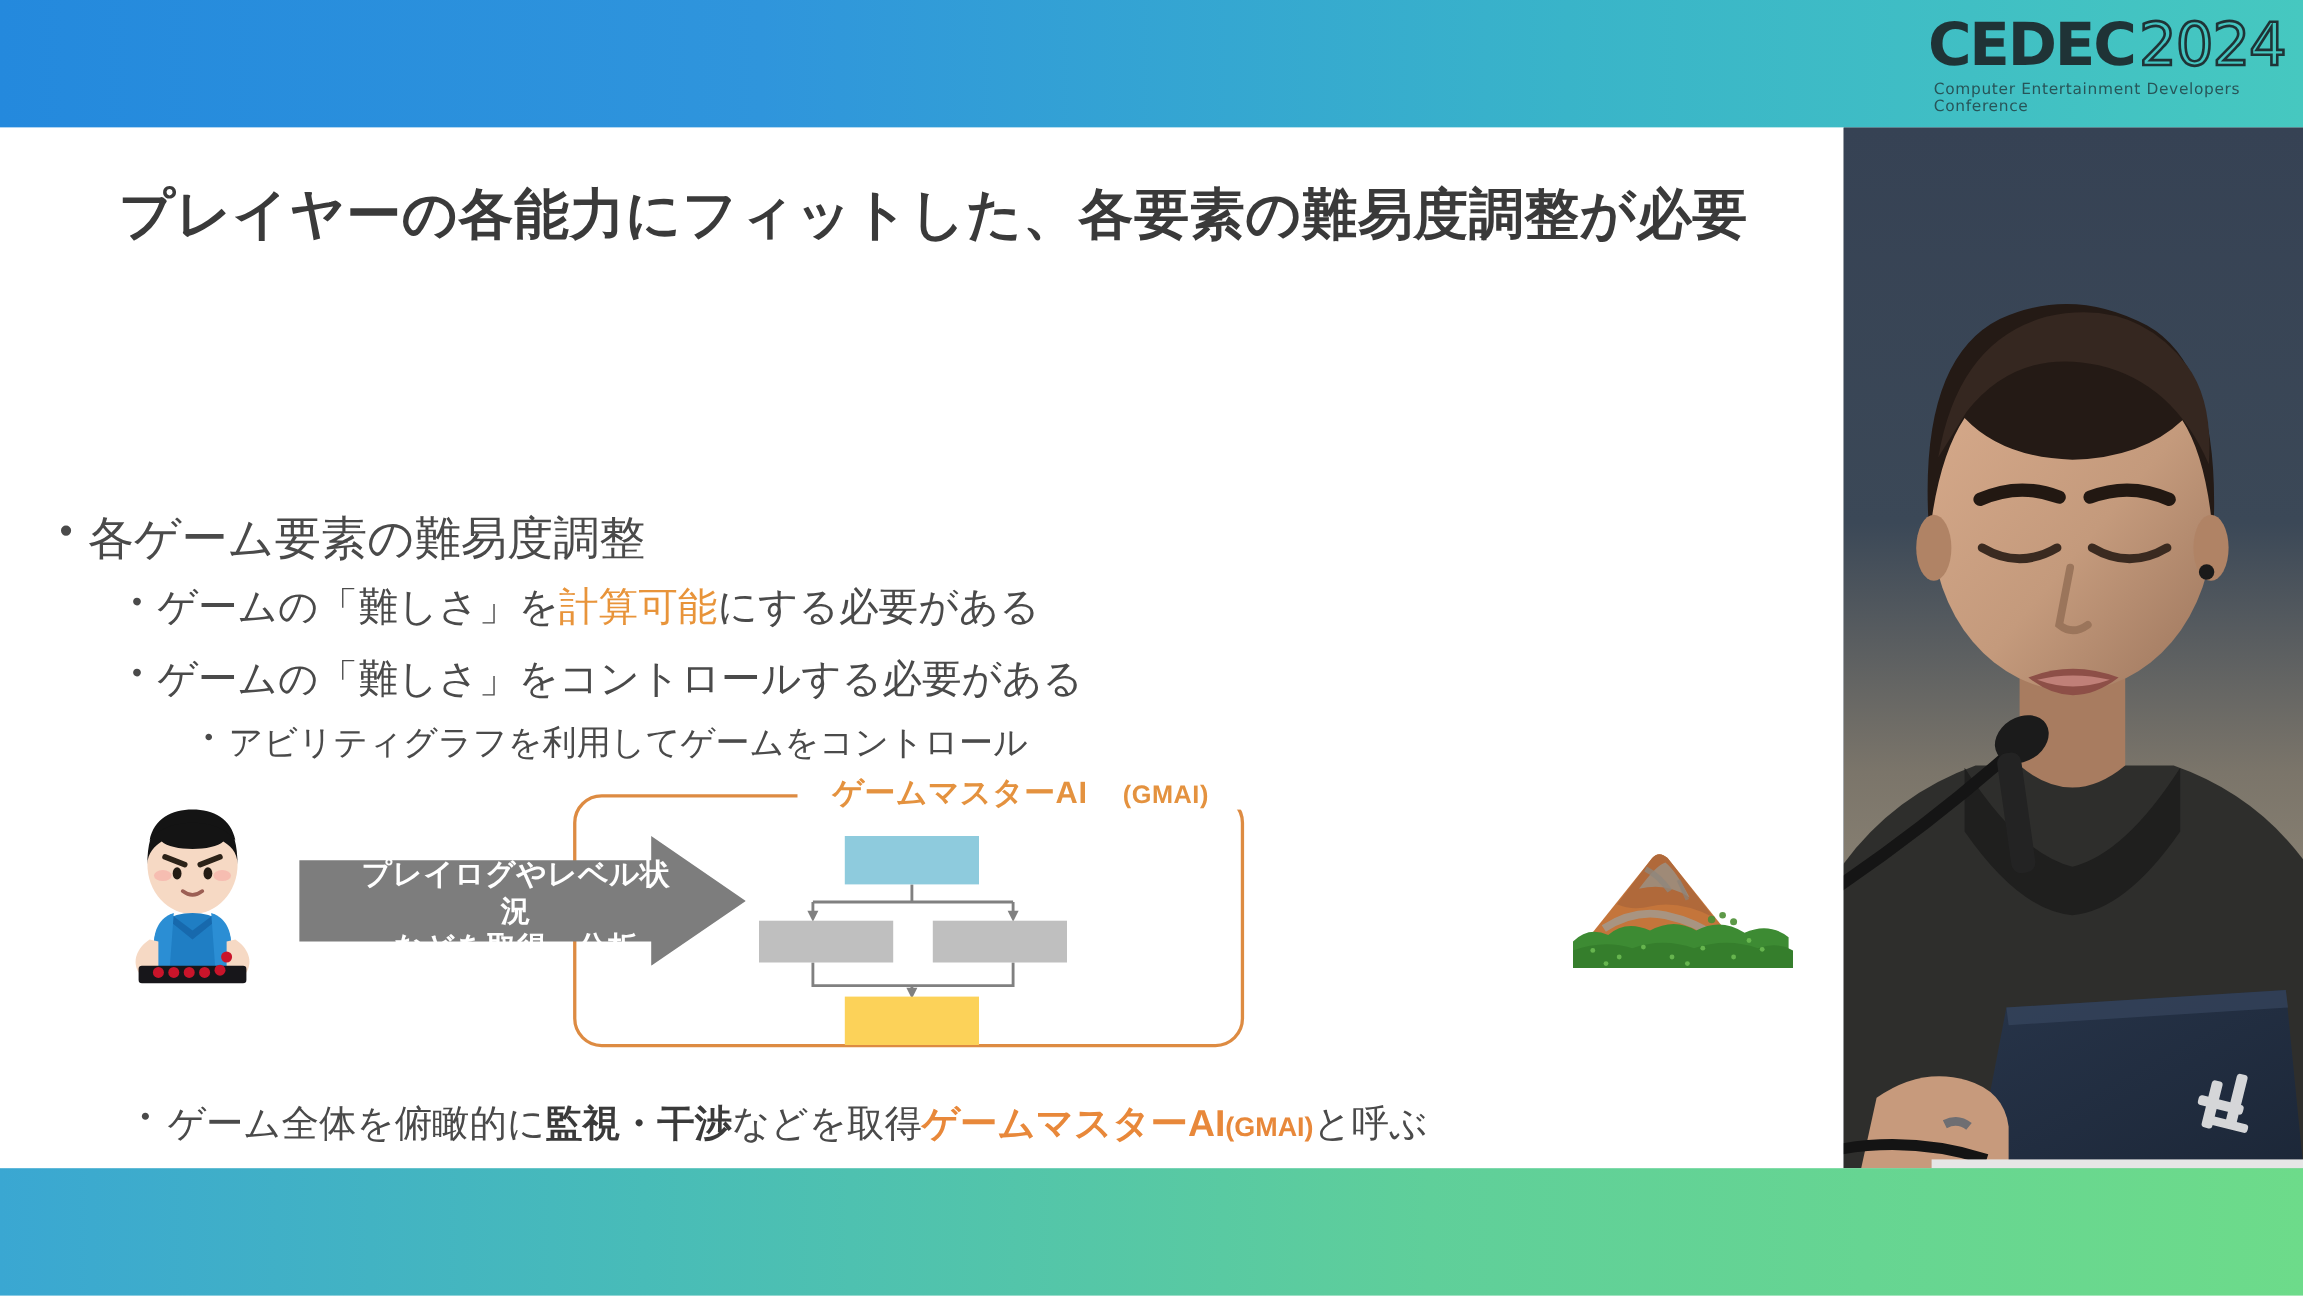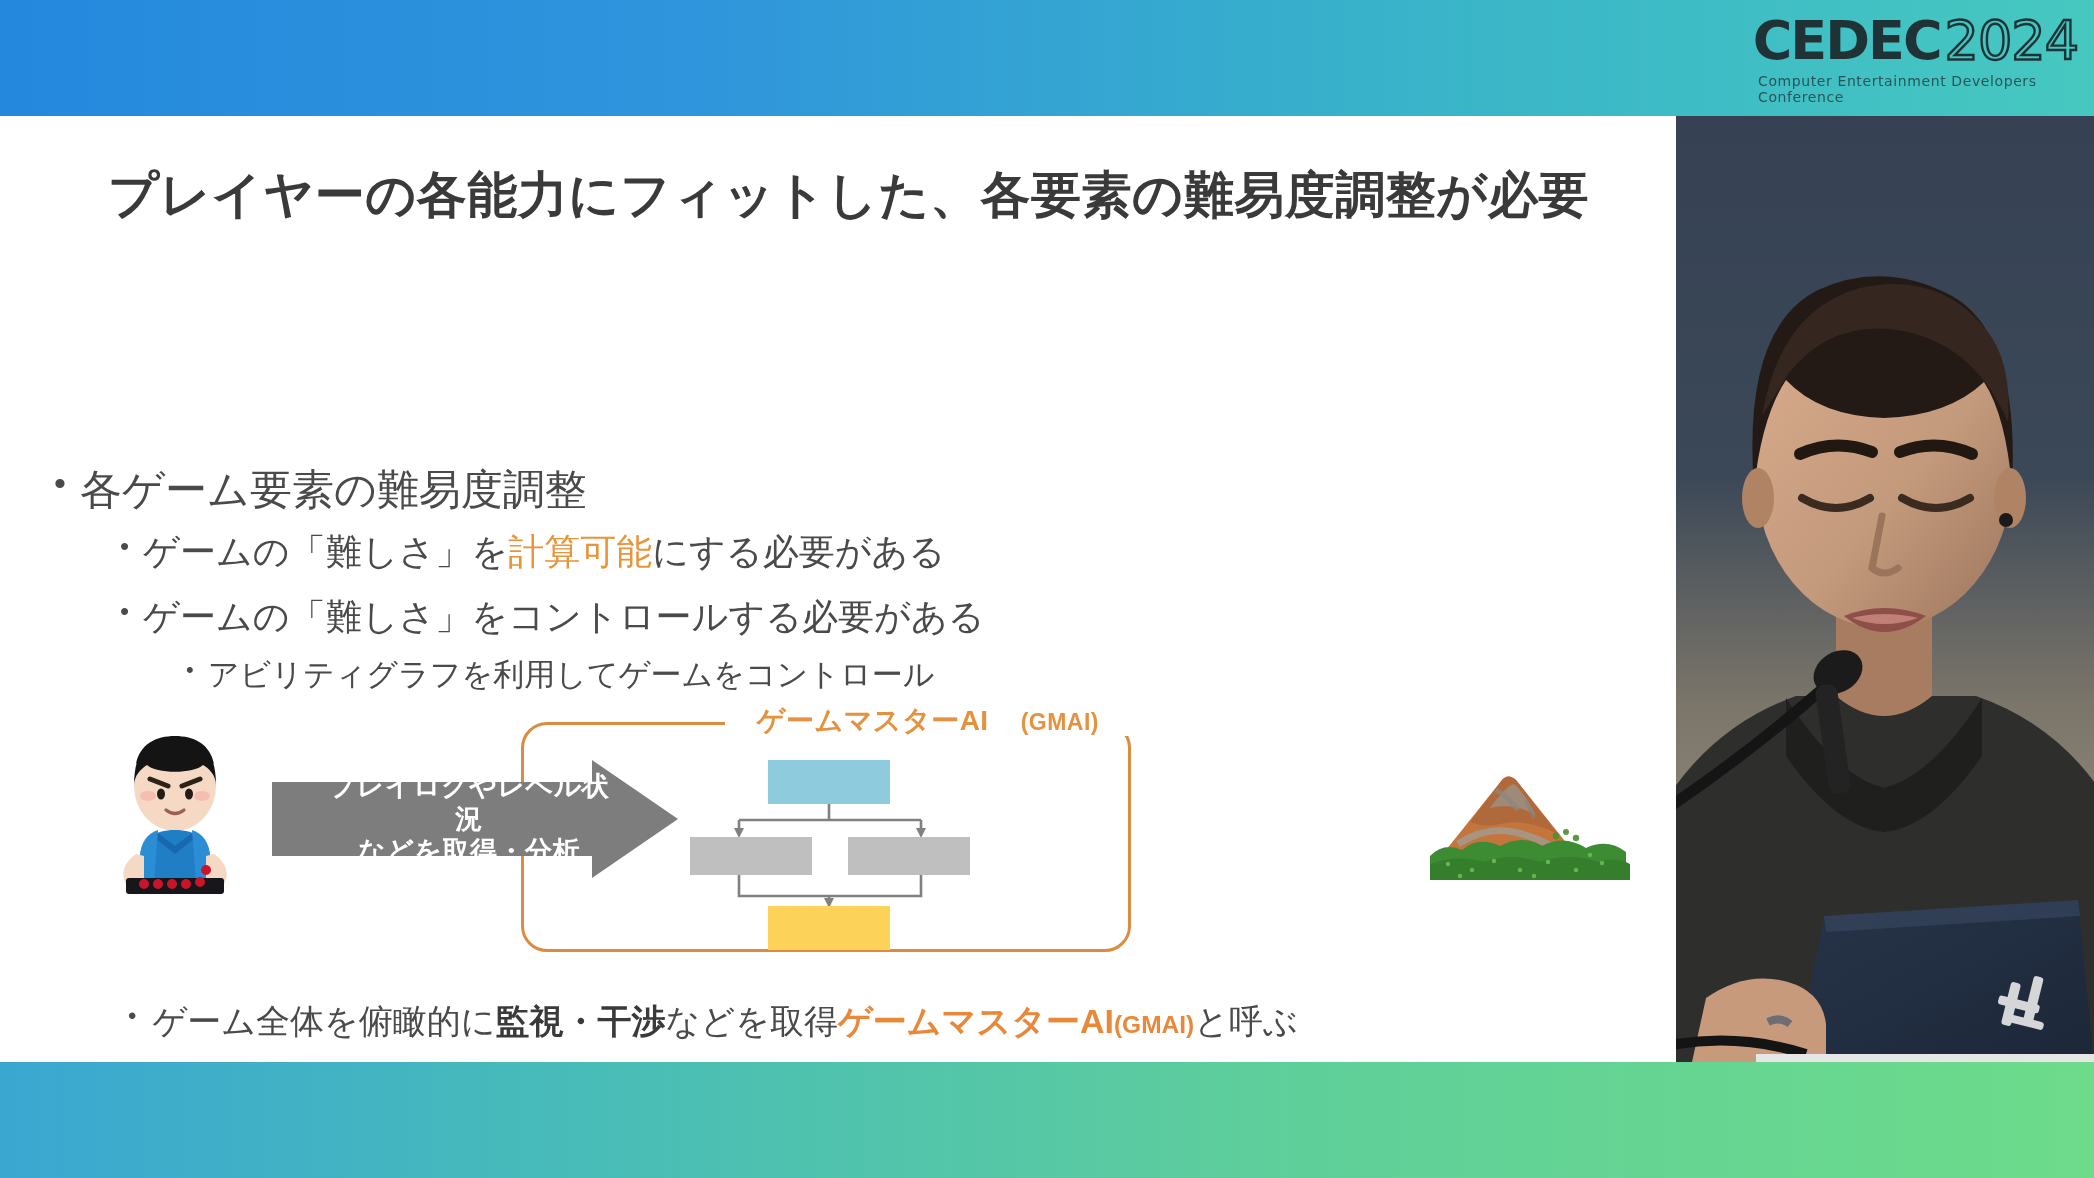--- a/index.html
+++ b/index.html
@@ -80,21 +80,21 @@
   .gmai-label span{ background:#ffffff; padding:0 16px; }
   .gmai-label .paren{ font-size:23px; font-weight:bold; }
 
   
   .player-ill{ position:absolute; left:100px; top:28px; width:150px; height:160px; }
 
   
   .arrow-wrap{ position:absolute; }
   .arrow-label{
     position:absolute; inset:0; display:flex; flex-direction:column;
-    align-items:center; justify-content:center; color:#ffffff;
+    align-items:center; justify-content:flex-end; color:#ffffff;
     font-size:27px; font-weight:bold; line-height:1.22; letter-spacing:.5px;
     padding-right:56px; text-align:center; pointer-events:none;padding-left:44px;
   }
   .arrow-in{ left:272px; top:54px; width:406px; height:118px; }
   .arrow-out{ left:1040px; top:54px; width:380px; height:118px; }
 
   
   .flow{ position:absolute; left:690px; top:54px; width:280px; height:160px; }
   .fbox{ position:absolute; }
   .fb-top{ left:78px; top:0; width:122px; height:44px; background:#8ecbdd; }

